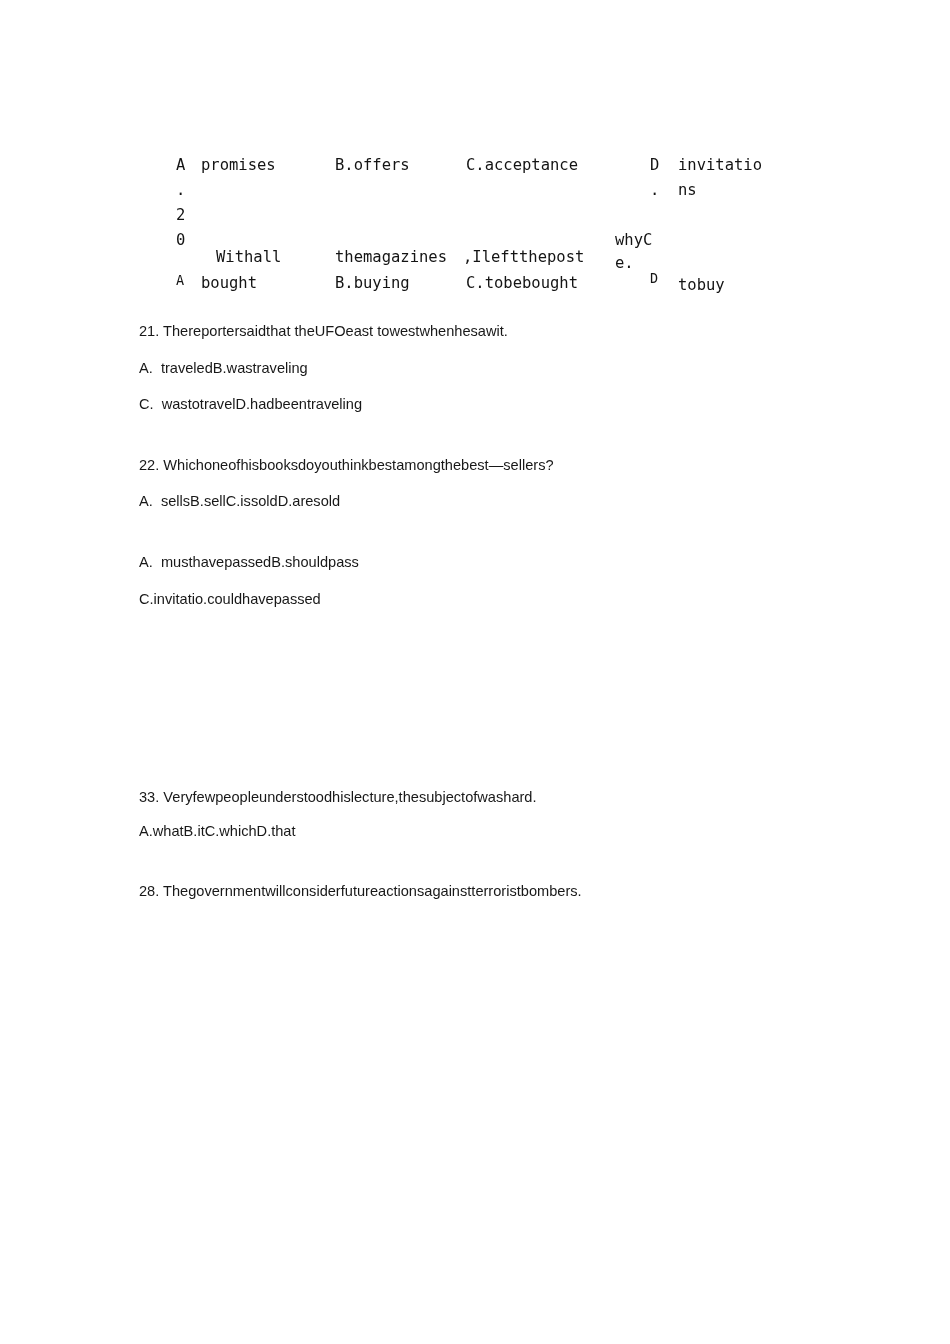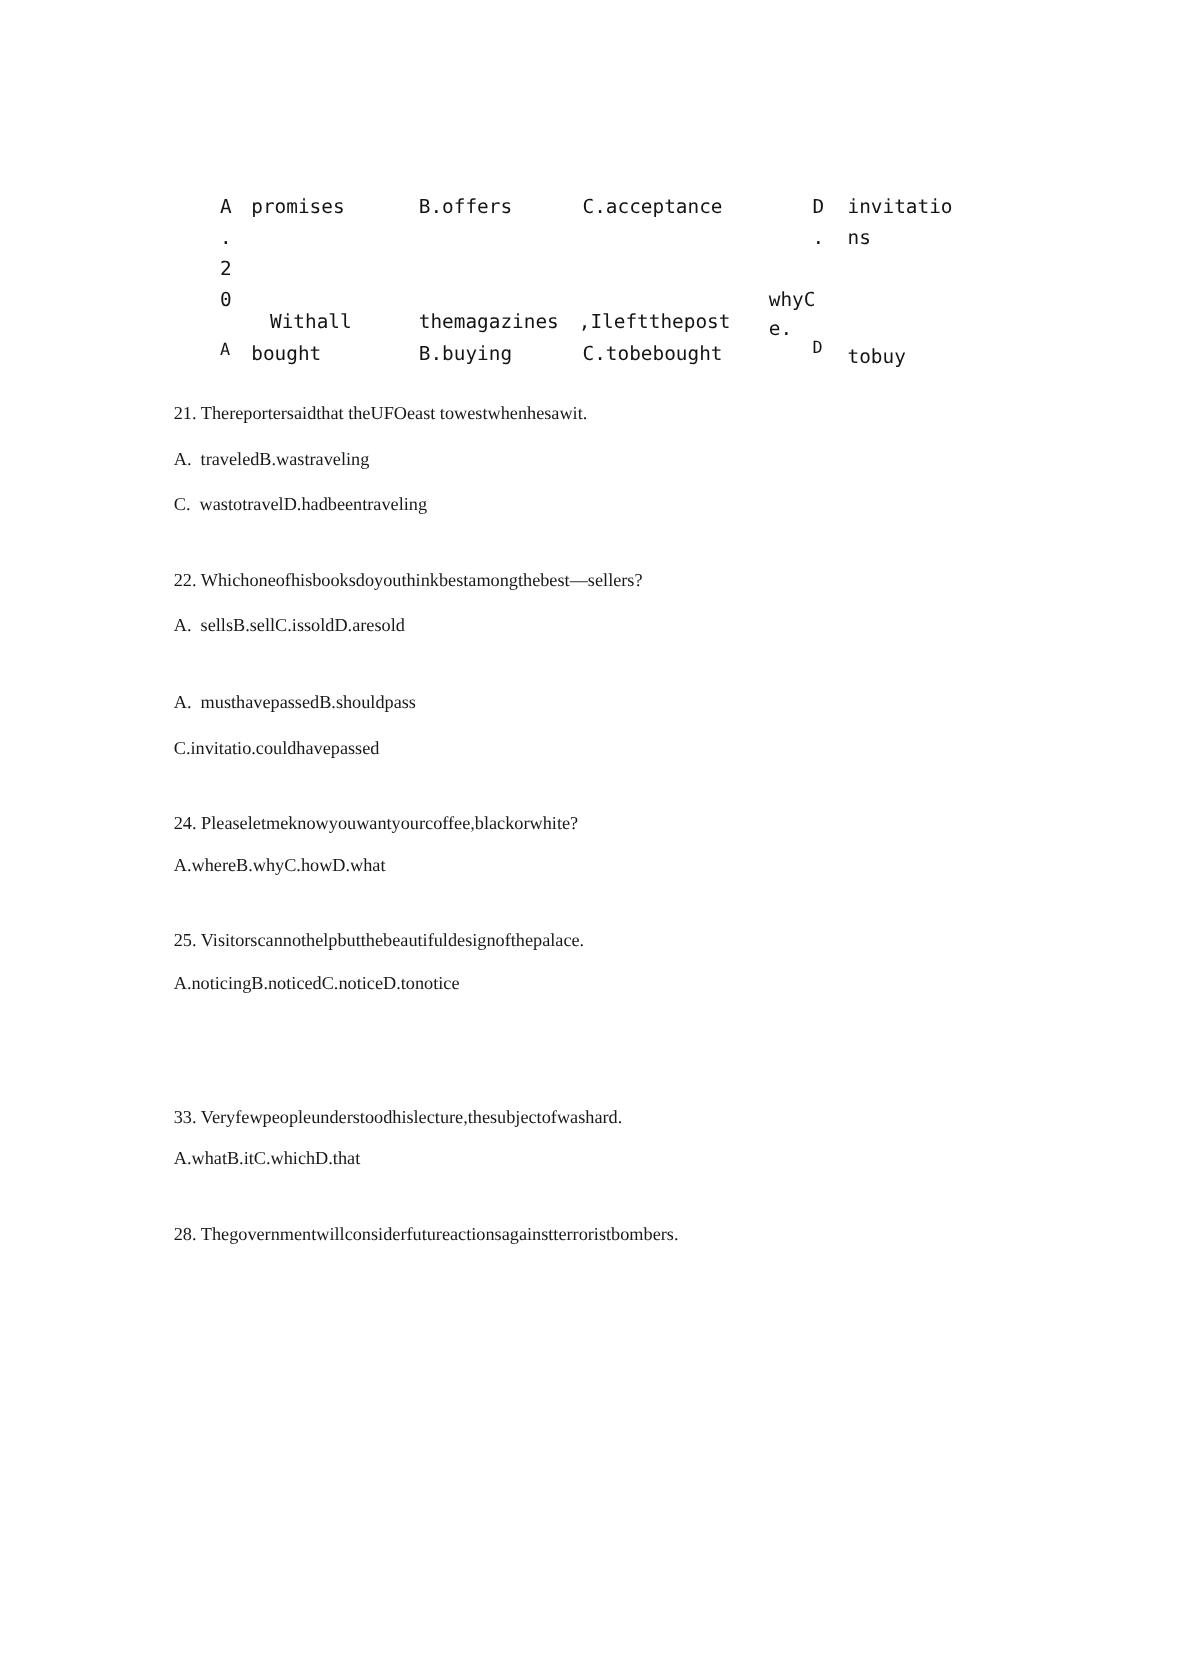--- a/index.html
+++ b/index.html
@@ -60,21 +60,21 @@
   .small-letter {
     font-size: 13.5px;
   }
 
   
   .qlist {
     position: absolute;
     left: 139px;
     top: 324px;
     width: 700px;
-    font-family: Liberation Serif, serif;
+    font-family: Liberation Sans, sans-serif;
     font-size: 14.6px;
     color: #181818;
   }
 
   .qblock {
     margin-bottom: 0;
   }
 
   .qline {
     white-space: pre;
@@ -138,30 +138,22 @@
       <div class="qline q-opt-last">A.  sellsB.sellC.issoldD.aresold</div>
     </div>
     <div class="q-gap-large"></div>
 
     <div class="qblock">
       <div class="qline q-opt">A.  musthavepassedB.shouldpass</div>
       <div class="qline q-opt-last">C.invitatio.couldhavepassed</div>
     </div>
     <div class="q-gap-large"></div>
 
-    <div class="qblock">
-      <div class="qline" style="margin-bottom:19px;">24. Pleaseletmeknowyouwantyourcoffee,blackorwhite?</div>
-      <div class="qline q-opt-last">A.whereB.whyC.howD.what</div>
-    </div>
     <div class="q-gap-large"></div>
 
-    <div class="qblock">
-      <div class="qline" style="margin-bottom:19px;">25. Visitorscannothelpbutthebeautifuldesignofthepalace.</div>
-      <div class="qline q-opt-last">A.noticingB.noticedC.noticeD.tonotice</div>
-    </div>
     <div class="q-gap-large"></div>
 
     <div class="q-gap-large"></div>
 
     <div class="qblock">
       <div class="qline" style="margin-bottom:19px;">33. Veryfewpeopleunderstoodhislecture,thesubjectofwashard.</div>
       <div class="qline q-opt-last">A.whatB.itC.whichD.that</div>
     </div>
     <div class="q-gap-large"></div>
 

